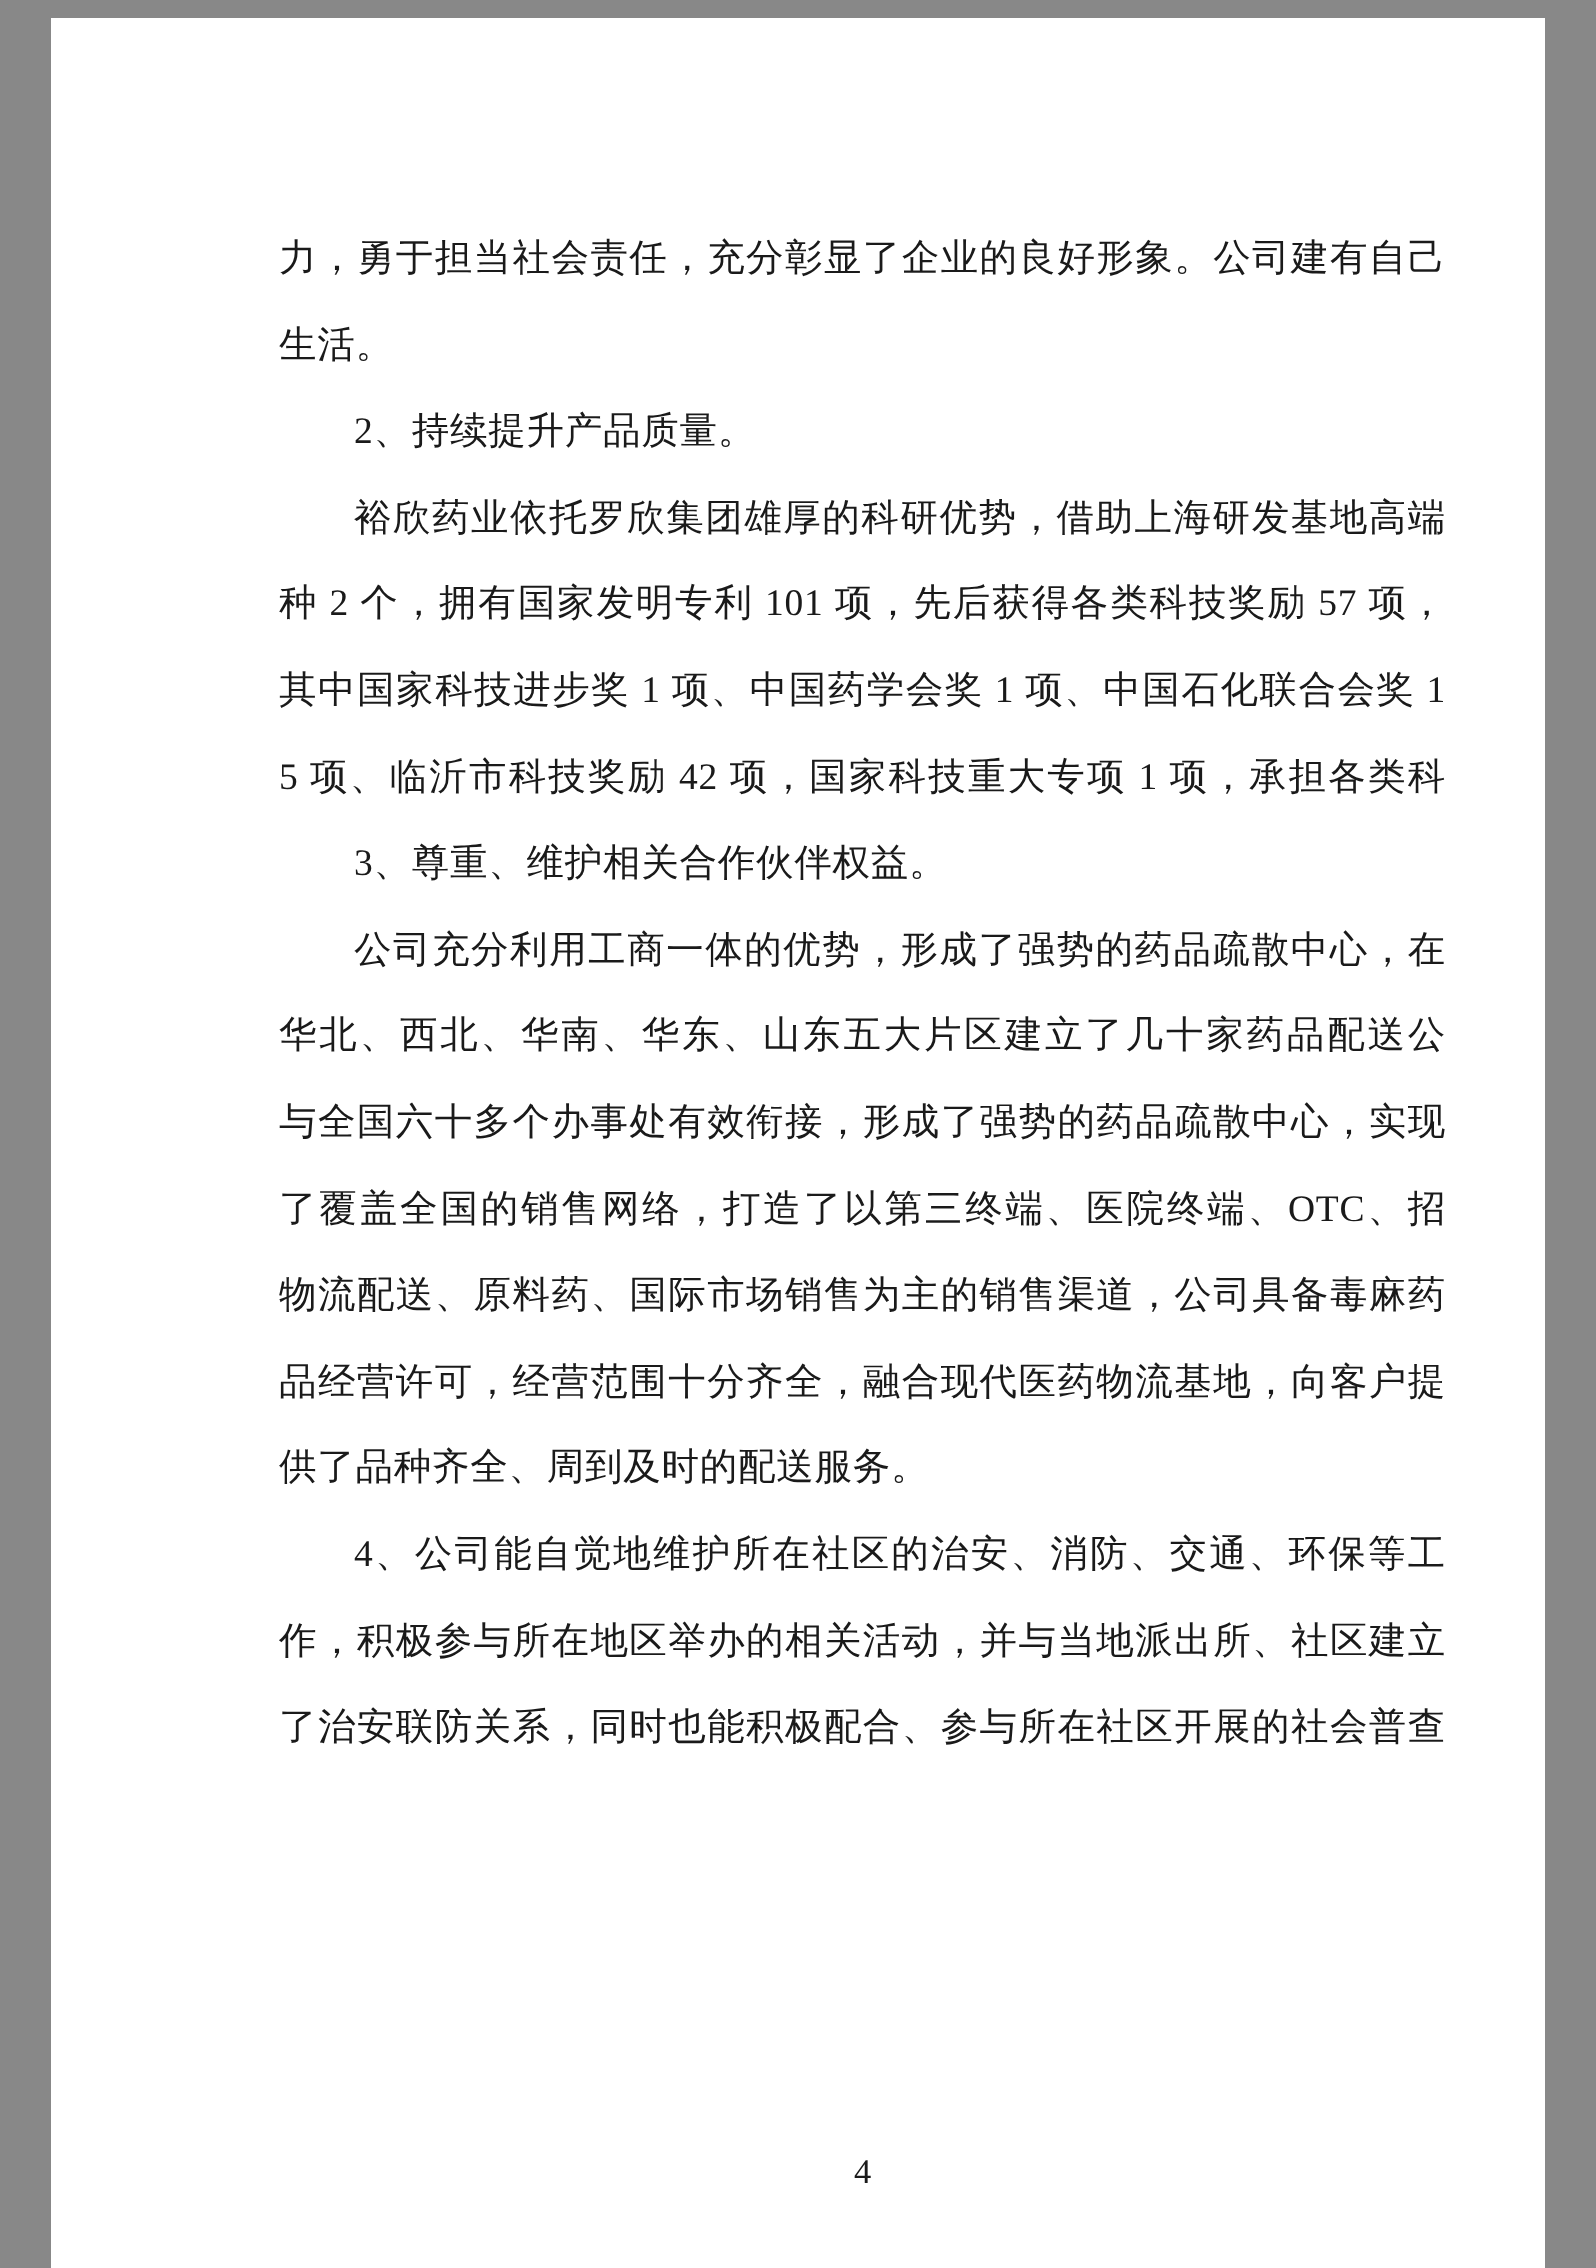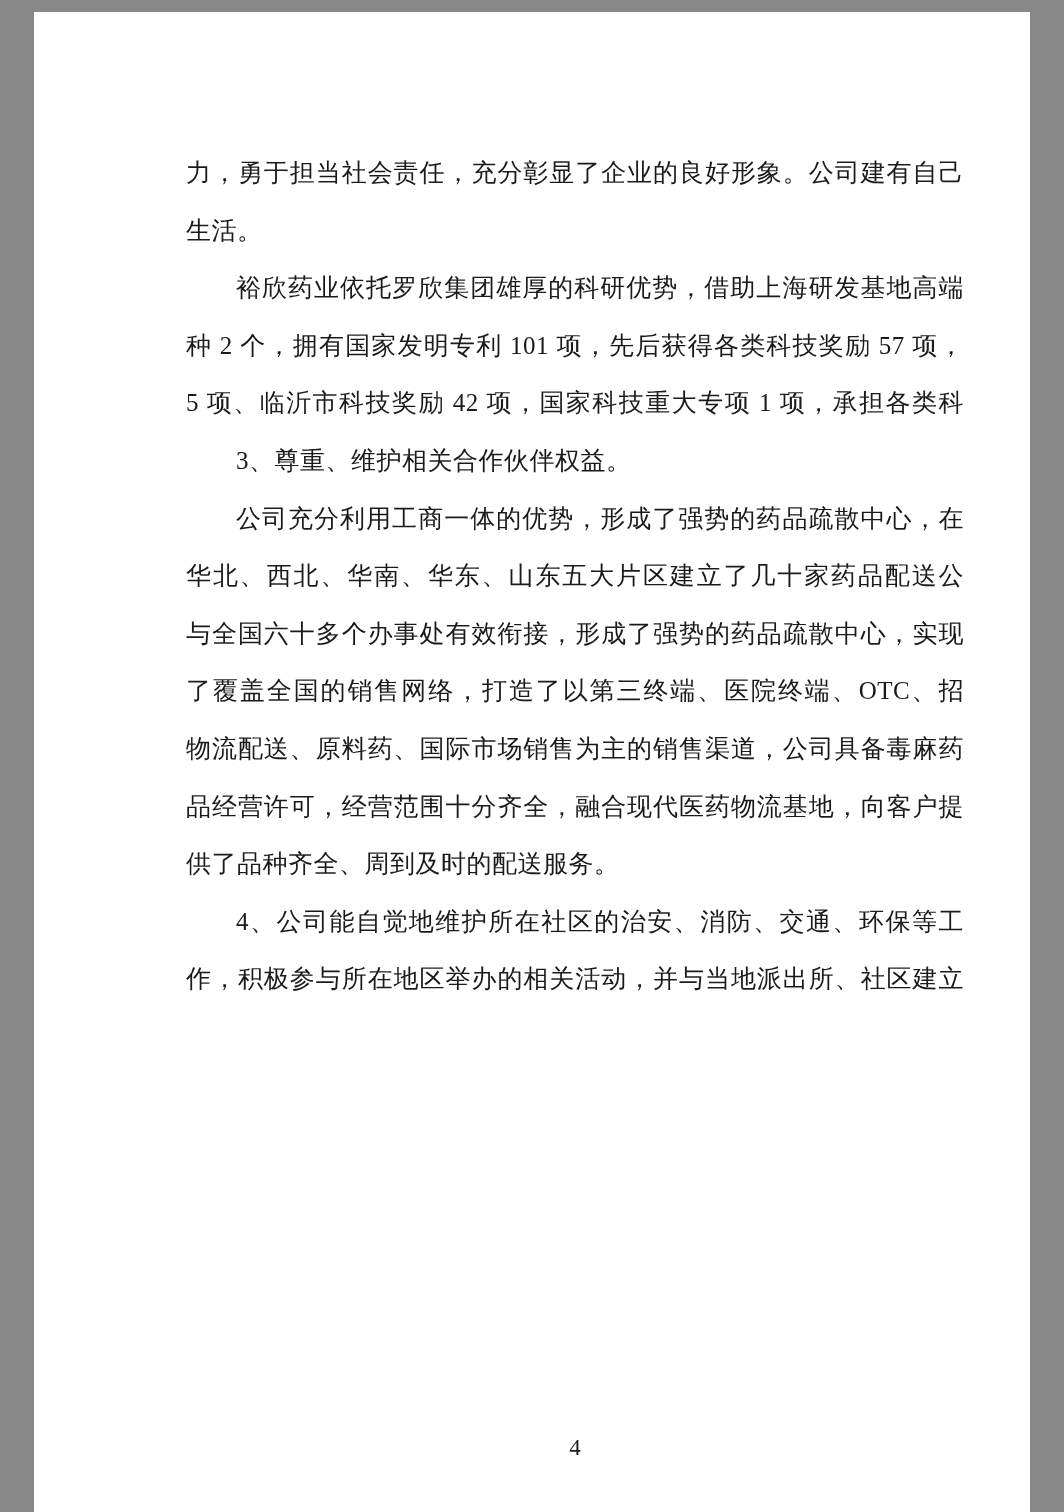--- a/index.html
+++ b/index.html
@@ -62,37 +62,42 @@
 </head>
 <body>
 
 <div class="page" style="background: rgb(255, 255, 255); color: rgb(26, 26, 26);">
   <div class="content" id="document-body">
       <div class="paragraph">
         <div class="line">力，勇于担当社会责任，充分彰显了企业的良好形象。公司建有自己</div>
         <div class="line no-justify">生活。</div>
       </div>
       <div class="paragraph">
+        <div class="line indent no-justify">2、持续提升产品质量。</div>
+      </div>
+      <div class="paragraph">
         <div class="line indent">裕欣药业依托罗欣集团雄厚的科研优势，借助上海研发基地高端</div>
         <div class="line">种 2 个，拥有国家发明专利 101 项，先后获得各类科技奖励 57 项，</div>
+        <div class="line">其中国家科技进步奖 1 项、中国药学会奖 1 项、中国石化联合会奖 1</div>
         <div class="line">5 项、临沂市科技奖励 42 项，国家科技重大专项 1 项，承担各类科</div>
       </div>
       <div class="paragraph">
         <div class="line indent no-justify">3、尊重、维护相关合作伙伴权益。</div>
       </div>
       <div class="paragraph">
         <div class="line indent">公司充分利用工商一体的优势，形成了强势的药品疏散中心，在</div>
         <div class="line">华北、西北、华南、华东、山东五大片区建立了几十家药品配送公司，</div>
         <div class="line">与全国六十多个办事处有效衔接，形成了强势的药品疏散中心，实现</div>
         <div class="line">了覆盖全国的销售网络，打造了以第三终端、医院终端、OTC、招商、</div>
         <div class="line">物流配送、原料药、国际市场销售为主的销售渠道，公司具备毒麻药</div>
         <div class="line">品经营许可，经营范围十分齐全，融合现代医药物流基地，向客户提</div>
         <div class="line no-justify">供了品种齐全、周到及时的配送服务。</div>
       </div>
       <div class="paragraph">
         <div class="line indent">4、公司能自觉地维护所在社区的治安、消防、交通、环保等工</div>
         <div class="line">作，积极参与所在地区举办的相关活动，并与当地派出所、社区建立</div>
+        <div class="line">了治安联防关系，同时也能积极配合、参与所在社区开展的社会普查</div>
       </div>
     </div>
   <div class="footer">
     <span class="pagenum">4</span>
   </div>
 </div>
 
 </body></html>

